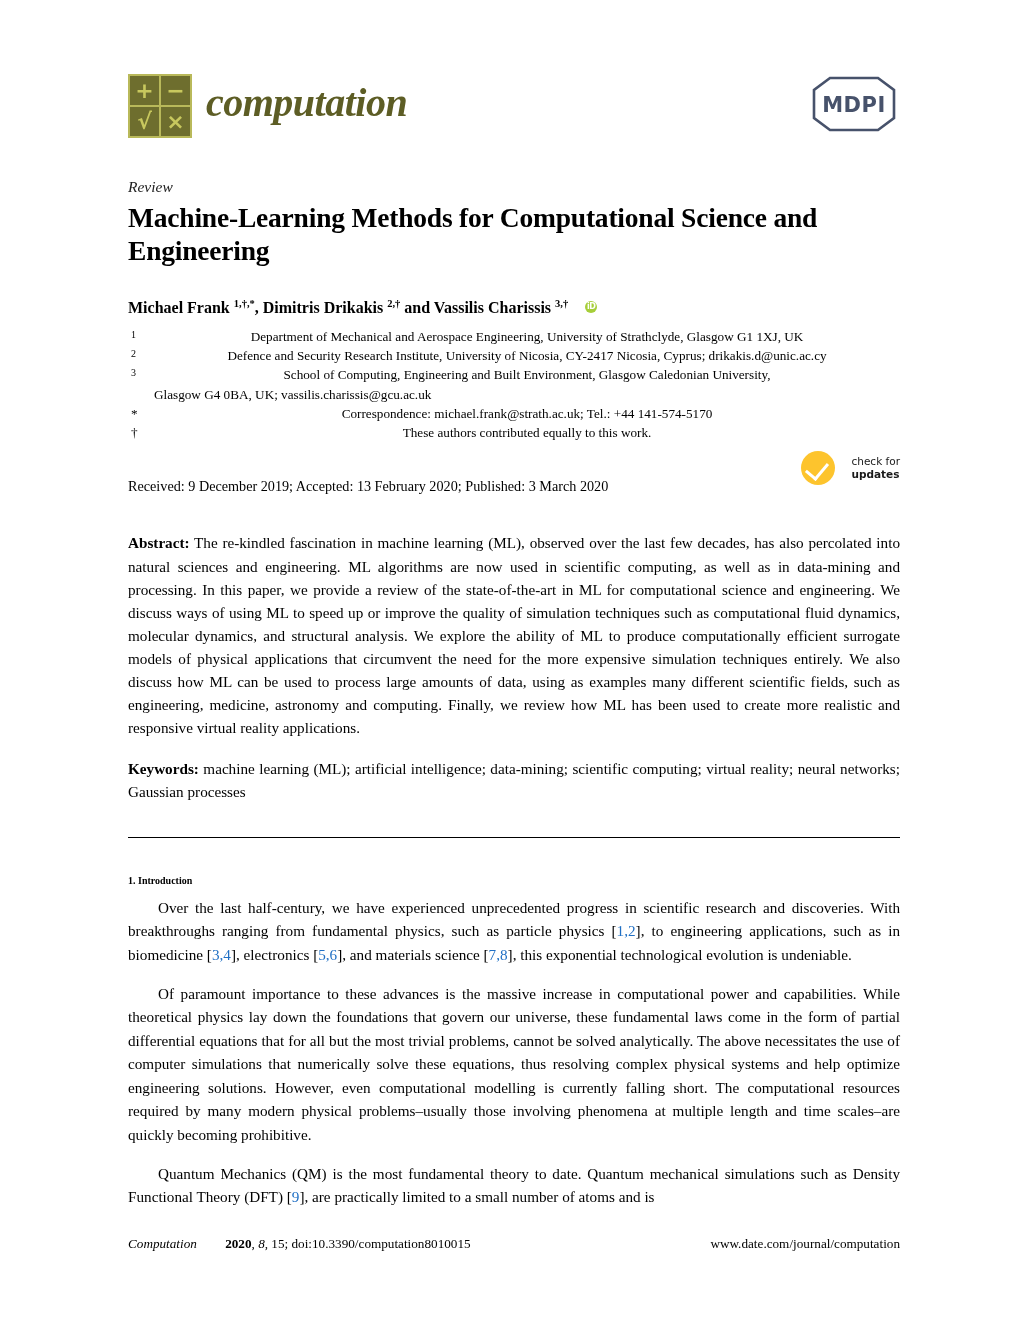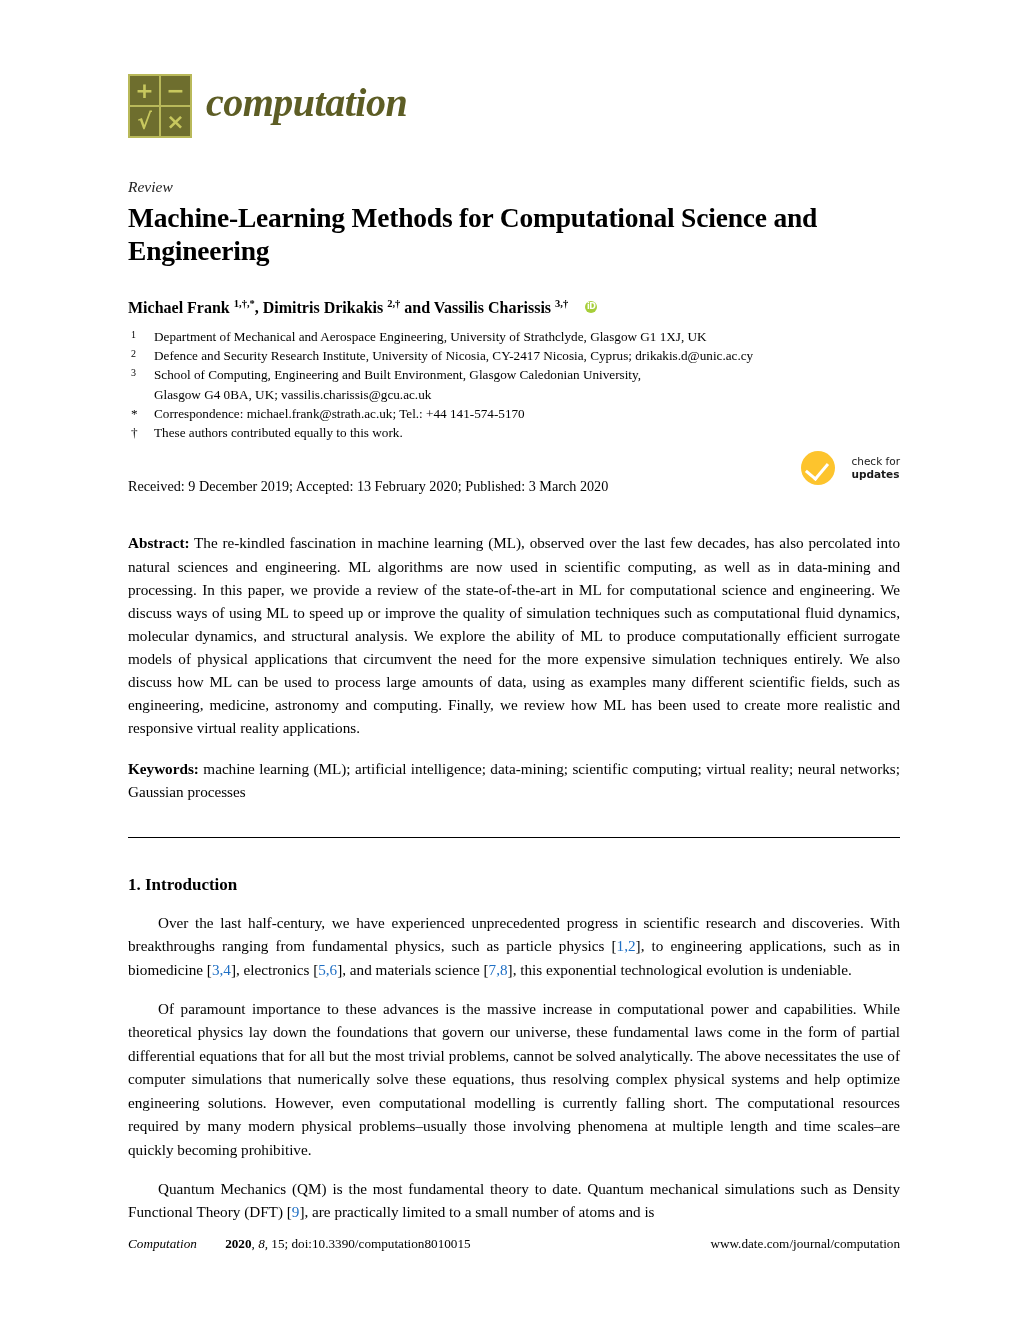--- a/index.html
+++ b/index.html
@@ -148,20 +148,21 @@
     font-size: 10px;
     vertical-align: super;
     padding-top: 1px;
   }
   .aff-mark.sym {
     font-size: 13.2px;
     padding-top: 0;
   }
   .aff-text {
     flex: 1;
+    text-align: center;
   }
   .aff-cont {
     padding-left: 26px;
   }
 
   
   .dates-row {
     position: relative;
     margin-top: 19px;
     min-height: 38px;
@@ -227,21 +228,21 @@
 
   .rule {
     border: 0;
     border-top: 1.4px solid #000;
     margin: 34px 0 0 0;
   }
 
   
   .section-heading {
     font-weight: bold;
-    font-size: 17px;
+    font-size: 10px;
     margin-top: 36px;
     line-height: 1.3;
   }
   .body-p {
     font-size: 15.2px;
     line-height: 1.55;
     text-align: justify;
     margin-top: 6px;
     text-indent: 30px;
   }
@@ -273,20 +274,27 @@
     <div class="journal-logo">
       <div class="logo-grid">
         <div class="logo-cell">+</div>
         <div class="logo-cell">−</div>
         <div class="logo-cell">√</div>
         <div class="logo-cell">×</div>
       </div>
       <div class="journal-name">computation</div>
     </div>
 
+    <div class="mdpi-logo">
+      <svg width="92" height="64" viewBox="0 0 92 64">
+        <polyline points="6,26 6,46 22,58 70,58 86,46 86,38" fill="none" stroke="#47526b" stroke-width="2.6"></polyline>
+        <polyline points="86,38 86,18 70,6 22,6 6,18 6,26" fill="none" stroke="#47526b" stroke-width="2.6"></polyline>
+        <text x="46" y="40" text-anchor="middle" font-family="DejaVu Sans, sans-serif" font-size="21" font-weight="bold" fill="#47526b" letter-spacing="0.5">MDPI</text>
+      </svg>
+    </div>
   </div>
 
   <div class="content" style="top:178px;">
 
     <div class="article-type">Review</div>
 
     <h1 class="paper-title">Machine-Learning Methods for Computational Science and Engineering</h1>
 
     <div class="authors">
       <span id="authors-line">Michael Frank <sup>1,†,*</sup>, Dimitris Drikakis <sup>2,†</sup> and Vassilis Charissis <sup>3,†</sup></span><span class="orcid">iD</span>

